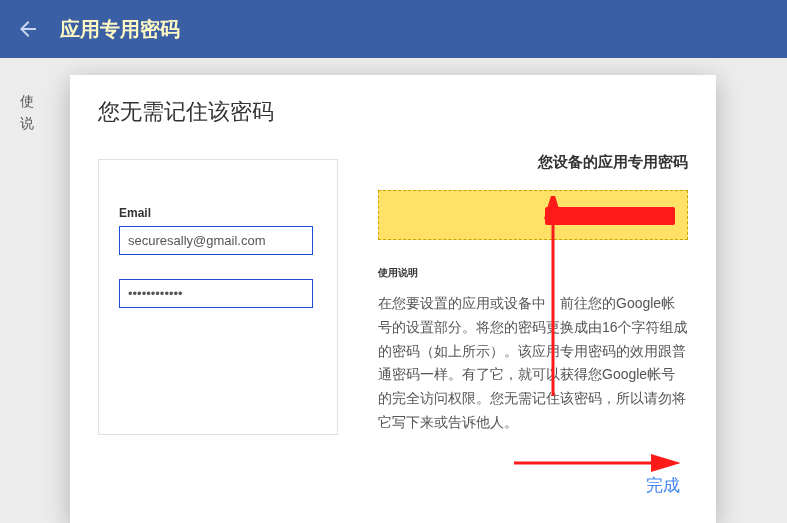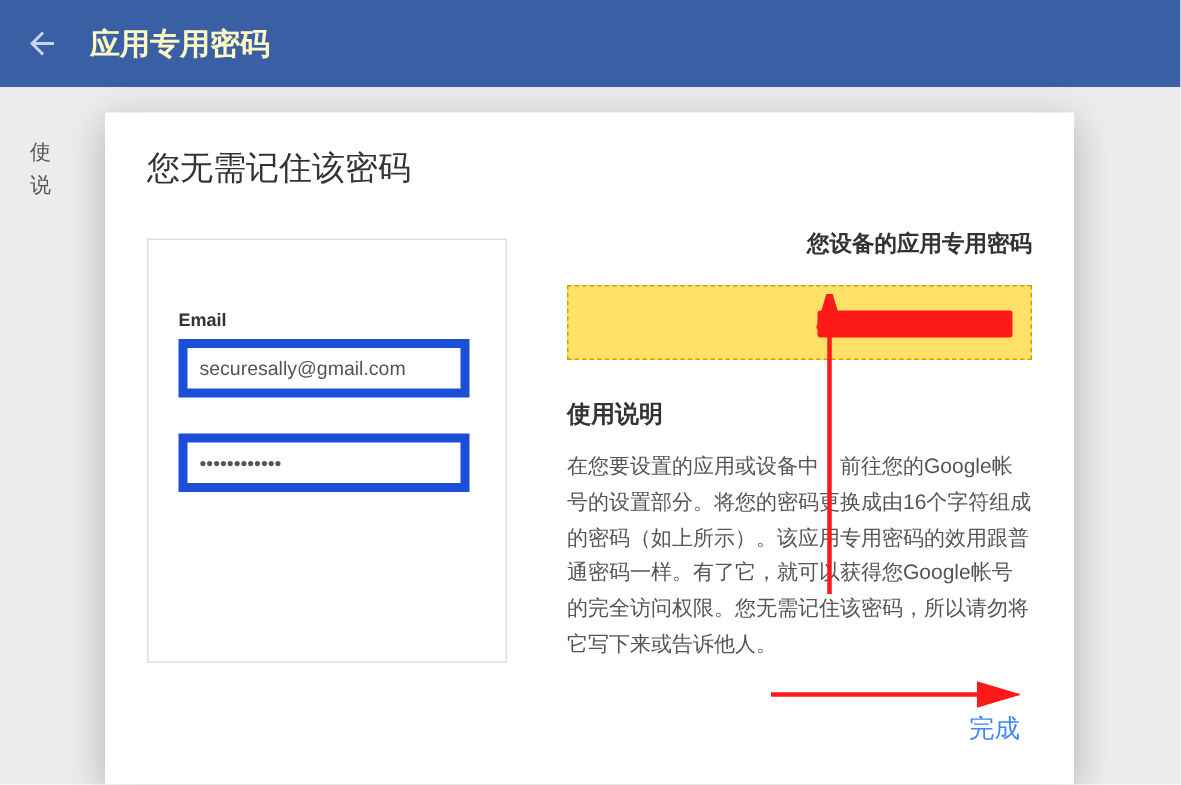--- a/index.html
+++ b/index.html
@@ -59,21 +59,21 @@
       background: #fff;
     }
     .field-label {
       font-size: 12px;
       font-weight: 700;
       color: #333;
       margin-bottom: 6px;
     }
     .field-input {
       width: 100%;
-      border: 6px solid #1d4ed8;
+      border: 1px solid #1d4ed8;
       padding: 6px 8px;
       font-size: 13px;
       color: #555;
       background: #fff;
       margin-bottom: 24px;
       font-family: inherit;
     }
     .right-panel { flex: 1; }
     .device-heading {
       font-size: 15px;
@@ -97,21 +97,21 @@
     }
     .redaction {
       position: absolute;
       top: 16px; right: 12px;
       width: 130px;
       height: 18px;
       background: #ff1a1a;
       border-radius: 2px;
     }
     .instructions-heading {
-      font-size: 16px;
+      font-size: 10px;
       font-weight: 700;
       color: #333;
       margin-bottom: 12px;
     }
     .instructions-body {
       font-size: 14px;
       color: #555;
       line-height: 1.7;
     }
     .done-row {

